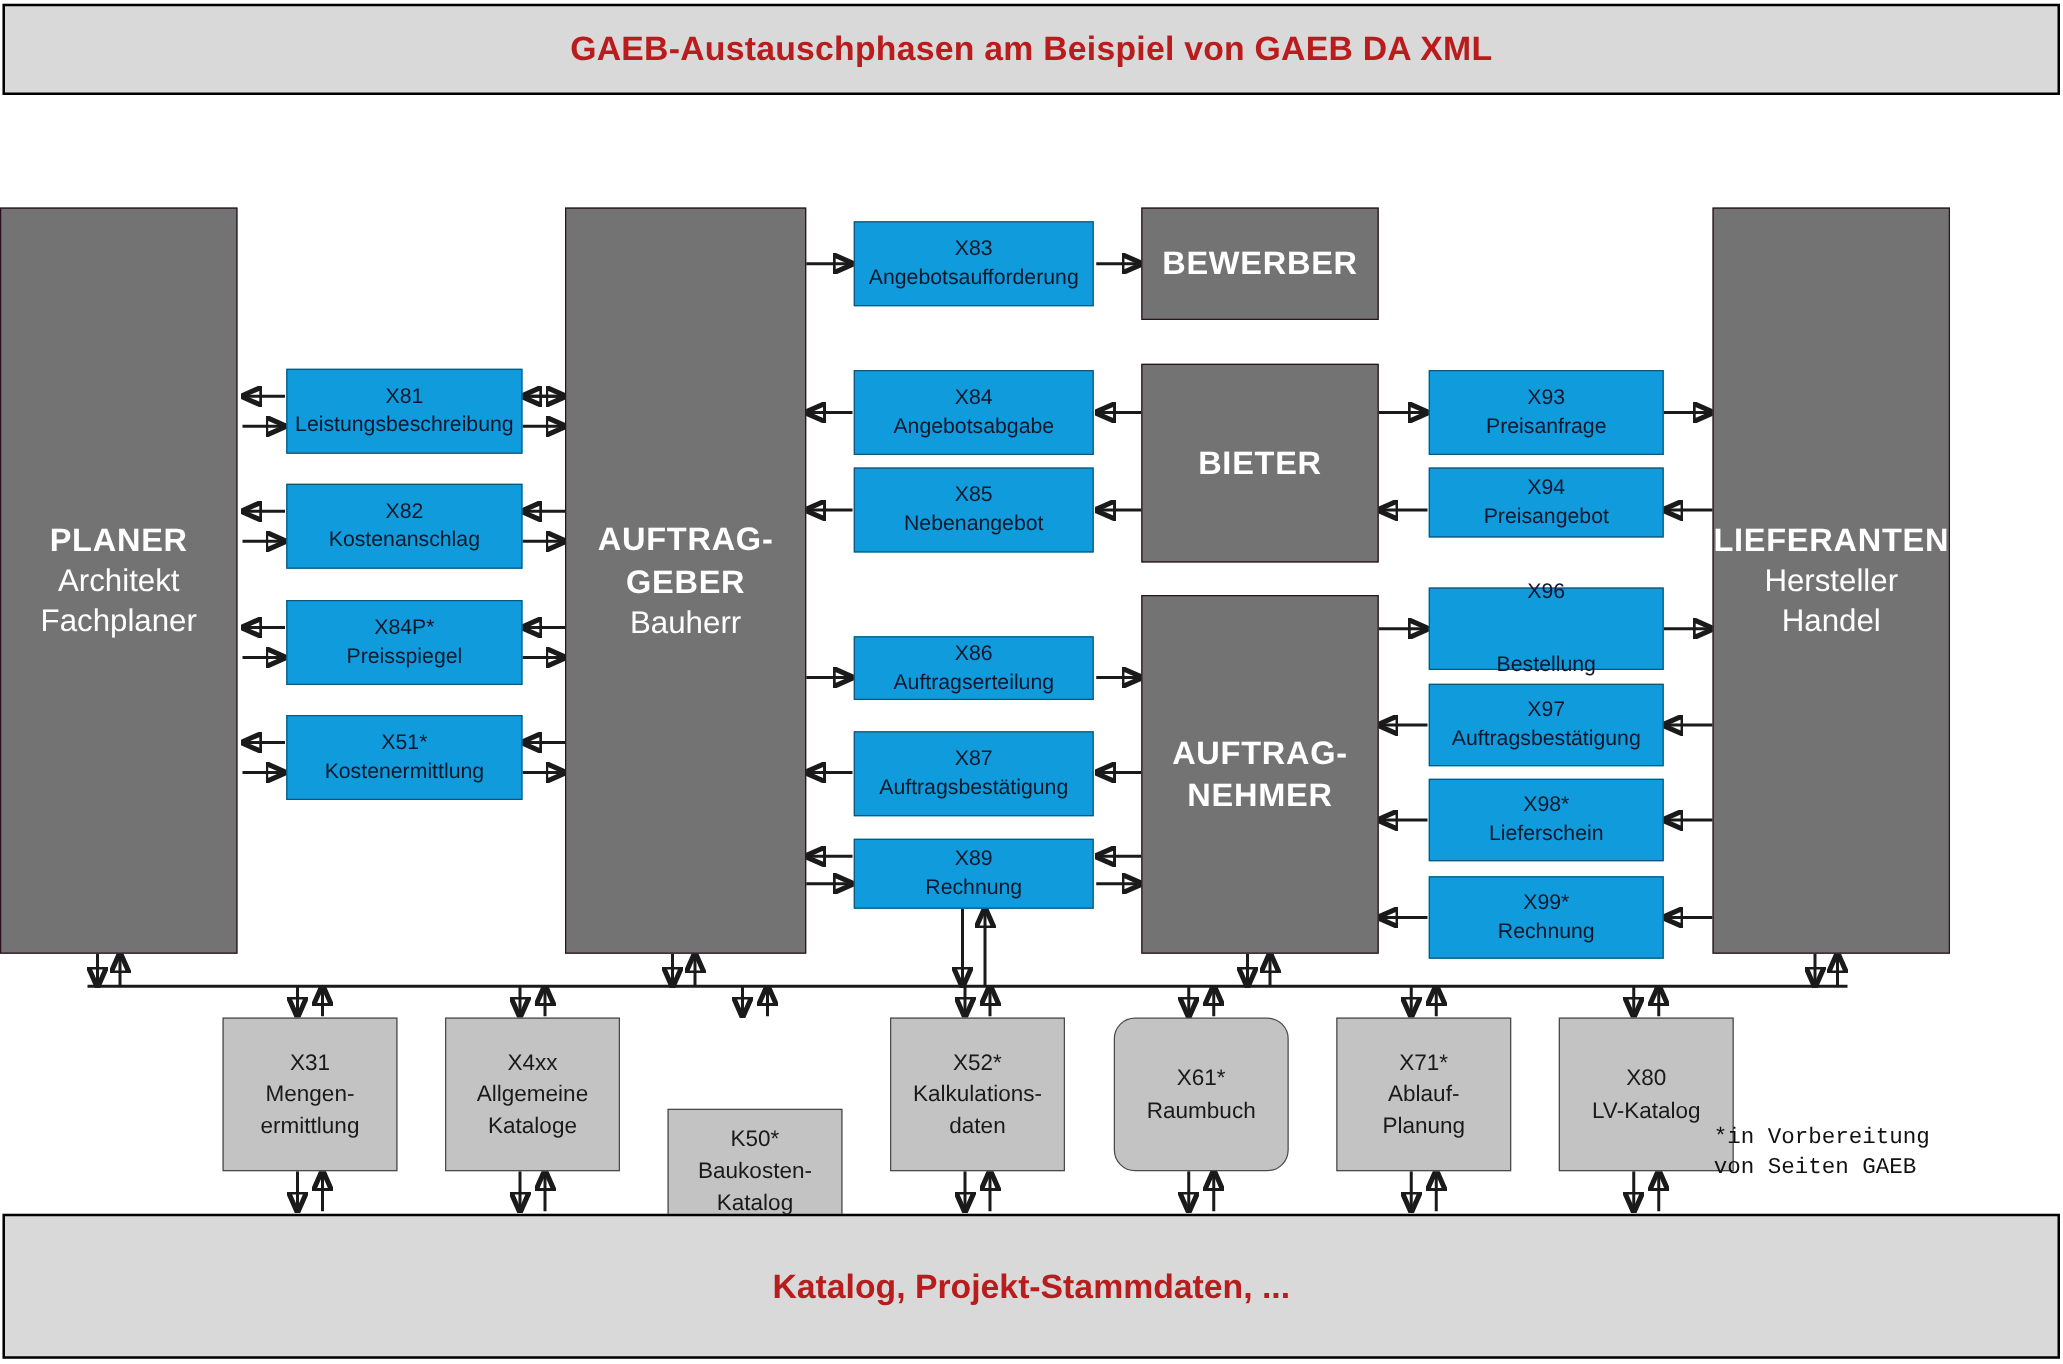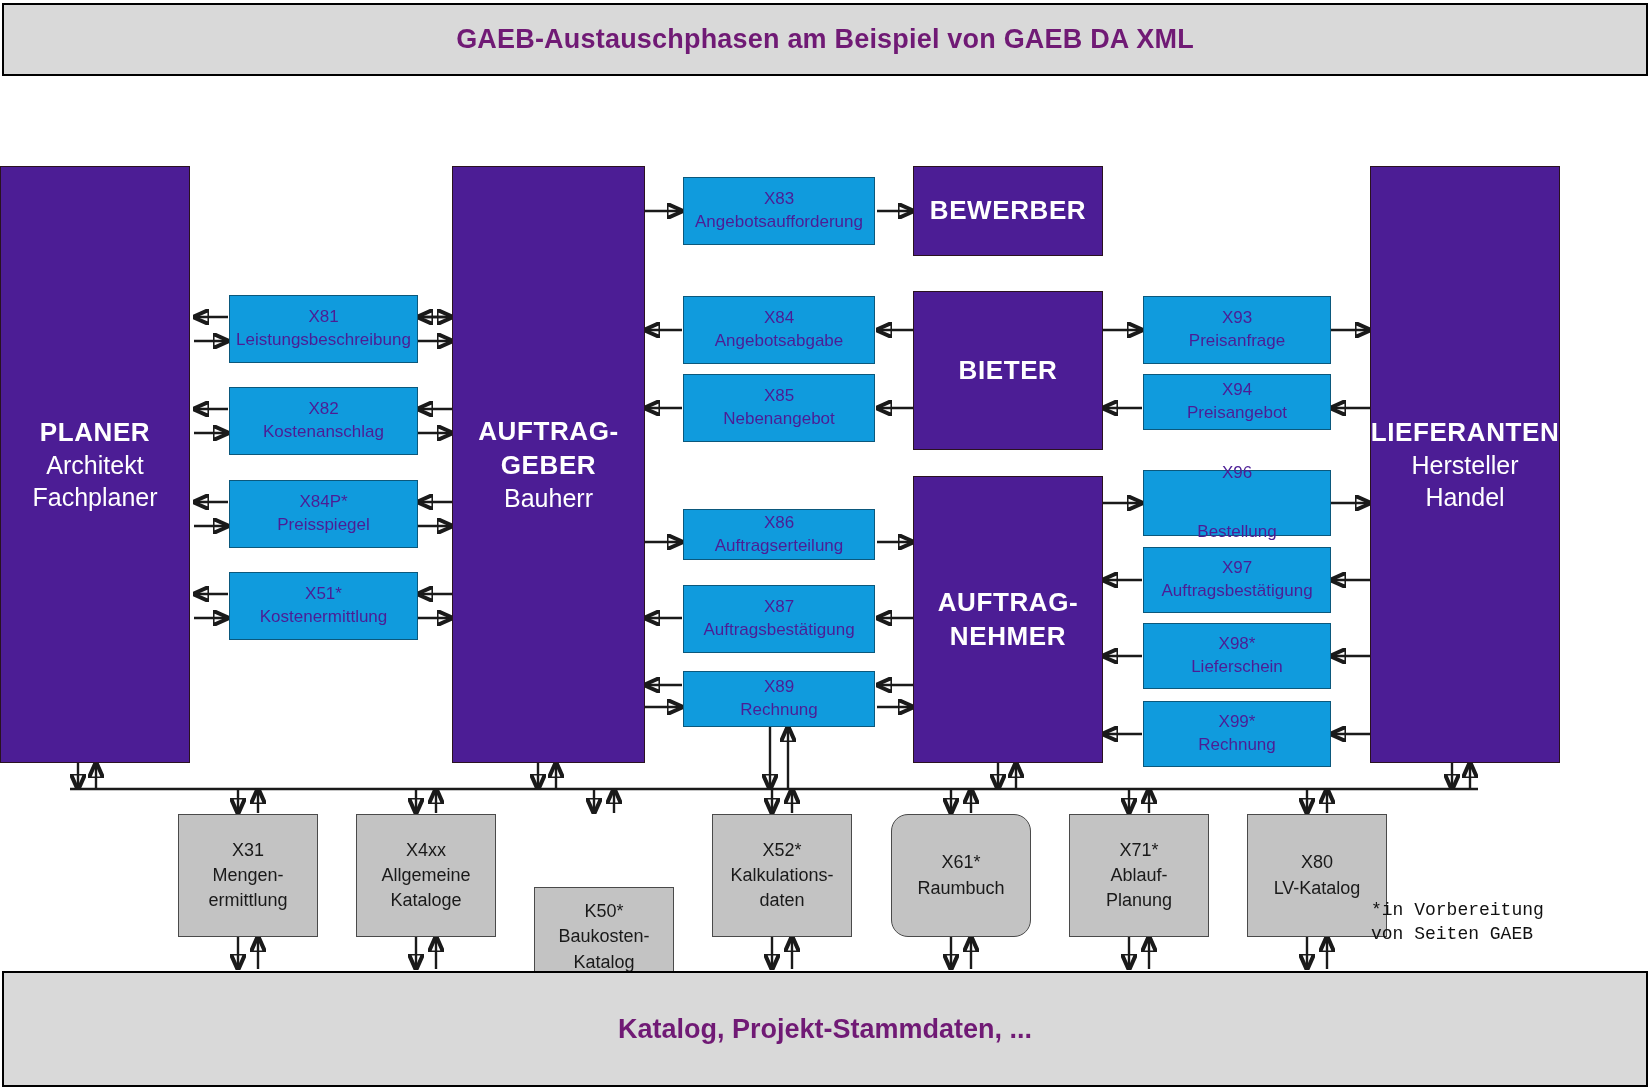--- a/index.html
+++ b/index.html
@@ -5,40 +5,40 @@
   html,body{margin:0;padding:0;background:#ffffff;}
   body{font-family:"Liberation Sans","DejaVu Sans",sans-serif;}
   #stage{position:relative;width:1650px;height:1091px;background:#fff;overflow:hidden;}
 
   .abs{position:absolute;box-sizing:border-box;}
 
   
   .bar{
     background:#d9d9d9;border:2px solid #000;
     display:flex;align-items:center;justify-content:center;
-    color:#701a75;font-weight:bold;
+    color:#b91c1c;font-weight:bold;
   }
   #title-bar{left:2px;top:3px;width:1646px;height:73px;font-size:27px;letter-spacing:.2px;}
   #footer-bar{left:2px;top:971px;width:1646px;height:116px;font-size:27px;}
 
   
   .actor{
-    background:#4c1d95;border:1px solid #2a1220;
+    background:#737373;border:1px solid #2a1220;
     color:#fff;display:flex;flex-direction:column;
     align-items:center;justify-content:center;text-align:center;
     line-height:1.28;
   }
   .actor .a-title{font-size:26px;font-weight:bold;letter-spacing:.6px;}
   .actor .a-sub{font-size:25px;font-weight:normal;}
   .actor .a-sub div{white-space:nowrap;}
 
   
   .msg{
     background:#109bdd;border:1px solid #0b587c;
-    color:#4c1d95;display:flex;flex-direction:column;
+    color:#0f172a;display:flex;flex-direction:column;
     align-items:center;justify-content:center;text-align:center;
     font-size:17px;line-height:1.35;
   }
   .msg .m-code{}
   .msg .m-name{}
 
   
   .data{
     background:#c3c3c3;border:1px solid #4a4a4a;
     color:#1a1a1a;display:flex;flex-direction:column;

